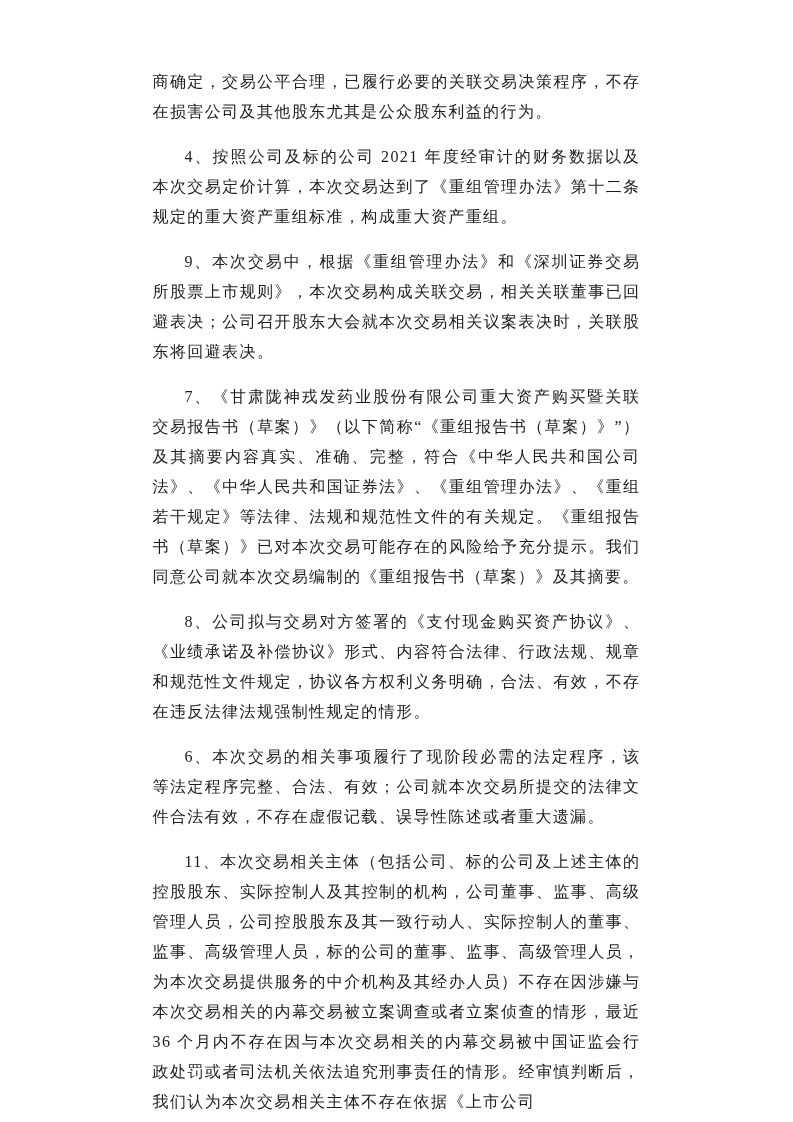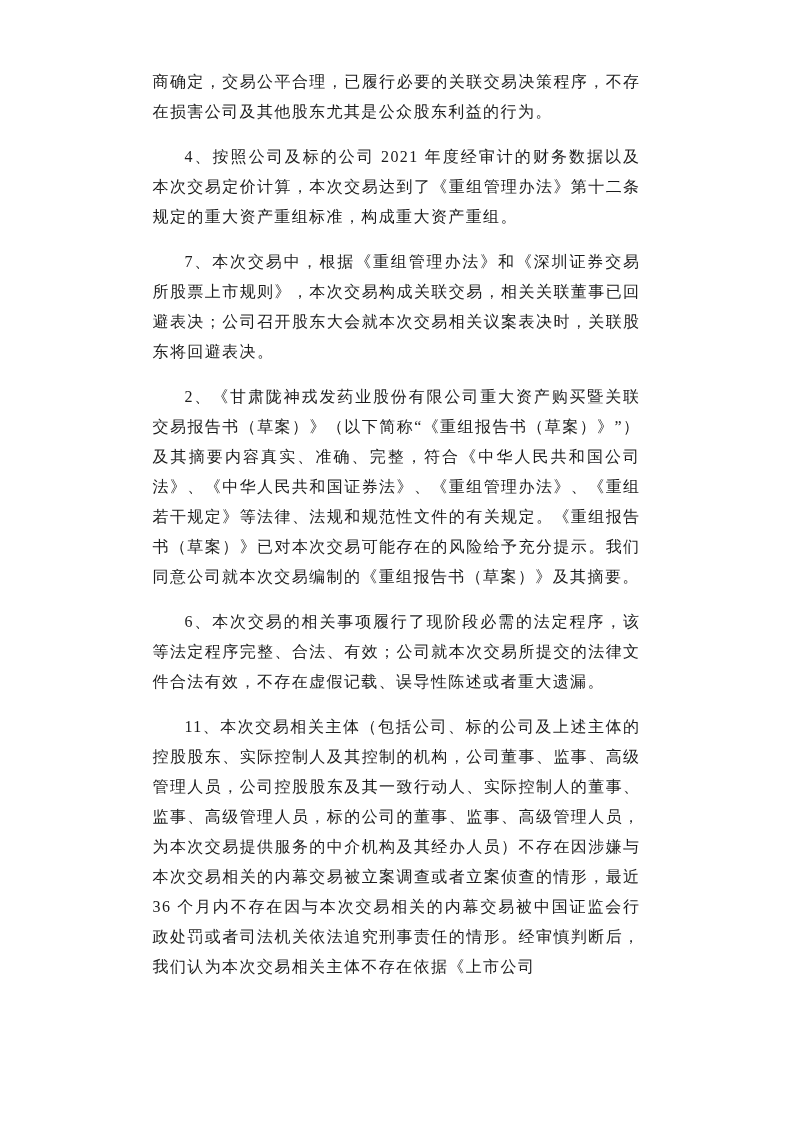--- a/index.html
+++ b/index.html
@@ -32,17 +32,18 @@
   .para.continuation {
     text-indent: 0;
   }
 </style>
 </head>
 <body>
 
 <div class="page">
   <p class="para continuation">商确定，交易公平合理，已履行必要的关联交易决策程序，不存在损害公司及其他股东尤其是公众股东利益的行为。</p>
   <p class="para">4、按照公司及标的公司 2021 年度经审计的财务数据以及本次交易定价计算，本次交易达到了《重组管理办法》第十二条规定的重大资产重组标准，构成重大资产重组。</p>
-  <p class="para">7、本次交易中，根据《重组管理办法》和《深圳证券交易所股票上市规则》，本次交易构成关联交易，相关关联董事已回避表决；公司召开股东大会就本次交易相关议案表决时，关联股东将回避表决。</p>
-  <p class="para">2、《甘肃陇神戎发药业股份有限公司重大资产购买暨关联交易报告书（草案）》（以下简称“《重组报告书（草案）》”）及其摘要内容真实、准确、完整，符合《中华人民共和国公司法》、《中华人民共和国证券法》、《重组管理办法》、《重组若干规定》等法律、法规和规范性文件的有关规定。《重组报告书（草案）》已对本次交易可能存在的风险给予充分提示。我们同意公司就本次交易编制的《重组报告书（草案）》及其摘要。</p>
+  <p class="para">9、本次交易中，根据《重组管理办法》和《深圳证券交易所股票上市规则》，本次交易构成关联交易，相关关联董事已回避表决；公司召开股东大会就本次交易相关议案表决时，关联股东将回避表决。</p>
+  <p class="para">7、《甘肃陇神戎发药业股份有限公司重大资产购买暨关联交易报告书（草案）》（以下简称“《重组报告书（草案）》”）及其摘要内容真实、准确、完整，符合《中华人民共和国公司法》、《中华人民共和国证券法》、《重组管理办法》、《重组若干规定》等法律、法规和规范性文件的有关规定。《重组报告书（草案）》已对本次交易可能存在的风险给予充分提示。我们同意公司就本次交易编制的《重组报告书（草案）》及其摘要。</p>
+  <p class="para">8、公司拟与交易对方签署的《支付现金购买资产协议》、《业绩承诺及补偿协议》形式、内容符合法律、行政法规、规章和规范性文件规定，协议各方权利义务明确，合法、有效，不存在违反法律法规强制性规定的情形。</p>
   <p class="para">6、本次交易的相关事项履行了现阶段必需的法定程序，该等法定程序完整、合法、有效；公司就本次交易所提交的法律文件合法有效，不存在虚假记载、误导性陈述或者重大遗漏。</p>
   <p class="para">11、本次交易相关主体（包括公司、标的公司及上述主体的控股股东、实际控制人及其控制的机构，公司董事、监事、高级管理人员，公司控股股东及其一致行动人、实际控制人的董事、监事、高级管理人员，标的公司的董事、监事、高级管理人员，为本次交易提供服务的中介机构及其经办人员）不存在因涉嫌与本次交易相关的内幕交易被立案调查或者立案侦查的情形，最近 36 个月内不存在因与本次交易相关的内幕交易被中国证监会行政处罚或者司法机关依法追究刑事责任的情形。经审慎判断后，我们认为本次交易相关主体不存在依据《上市公司</p>
 </div>
 
 </body></html>

